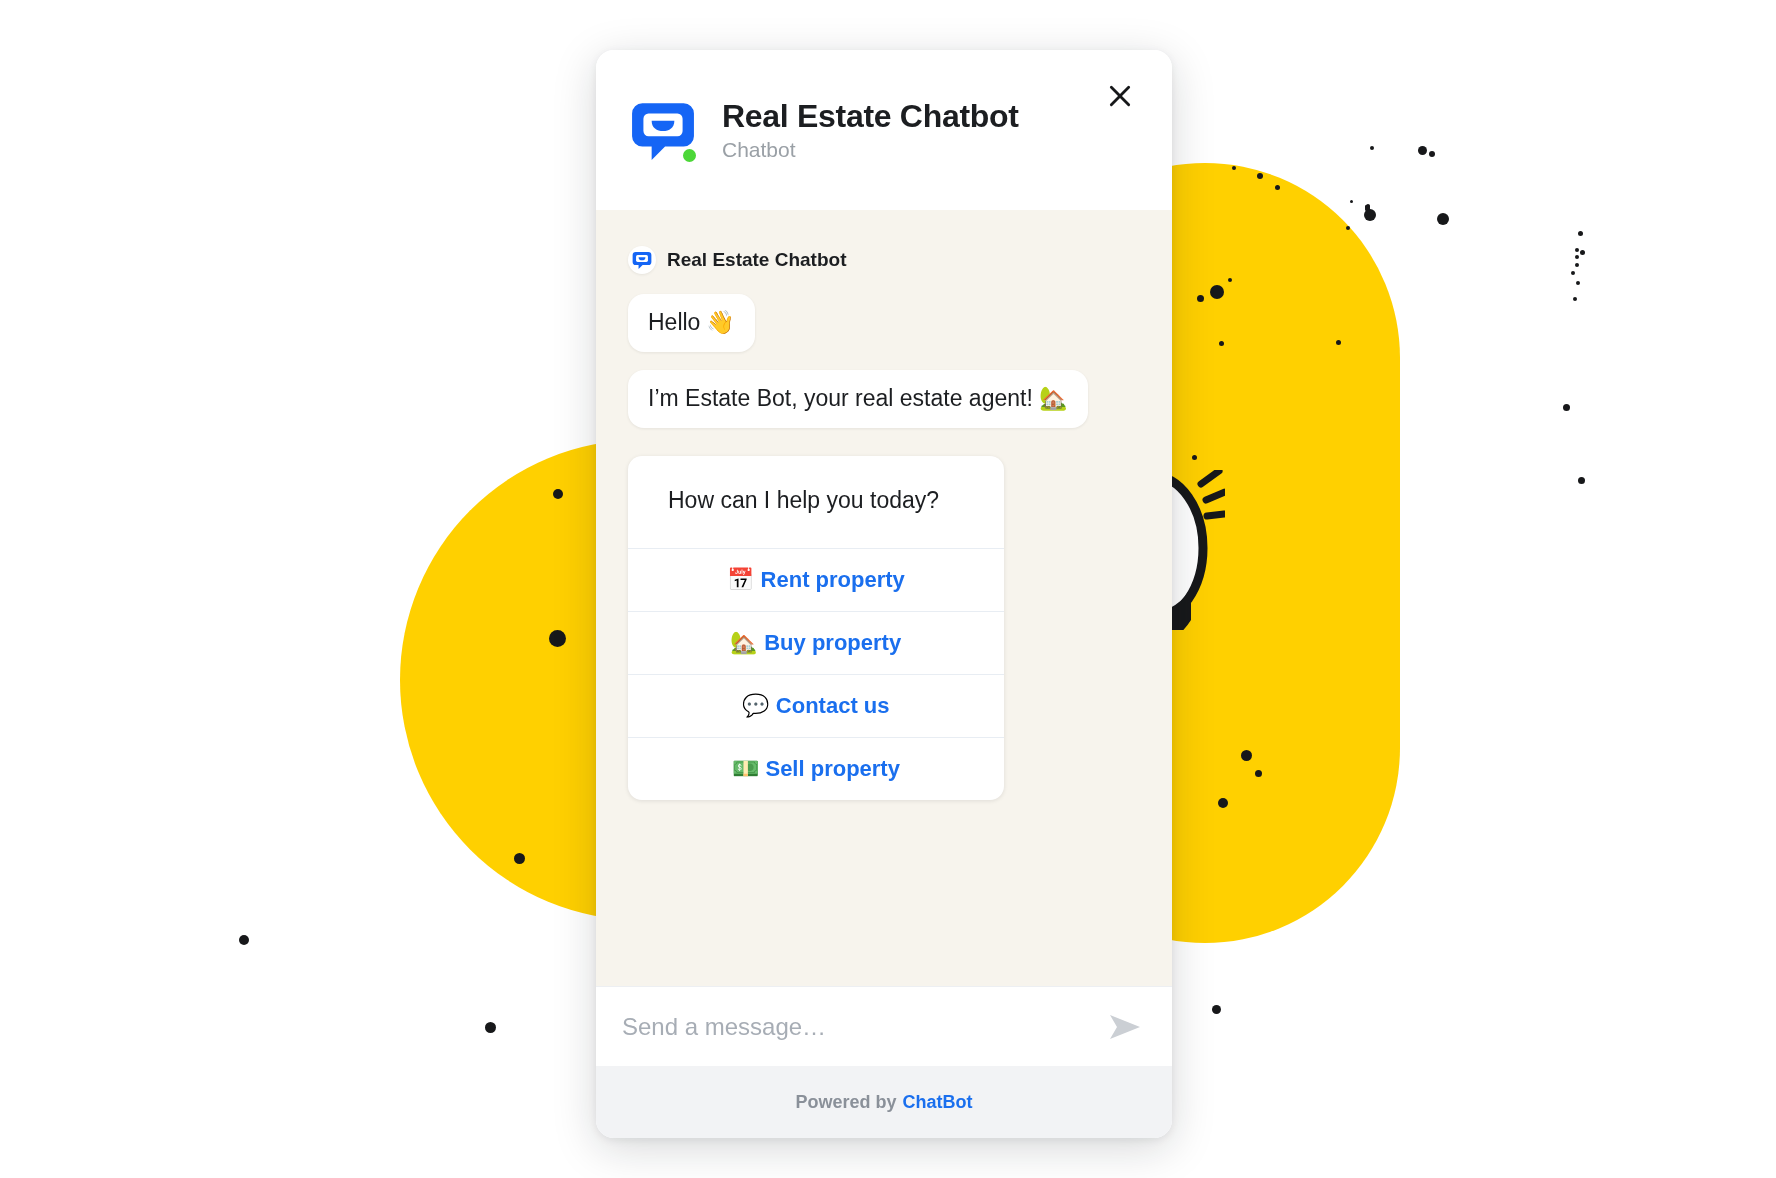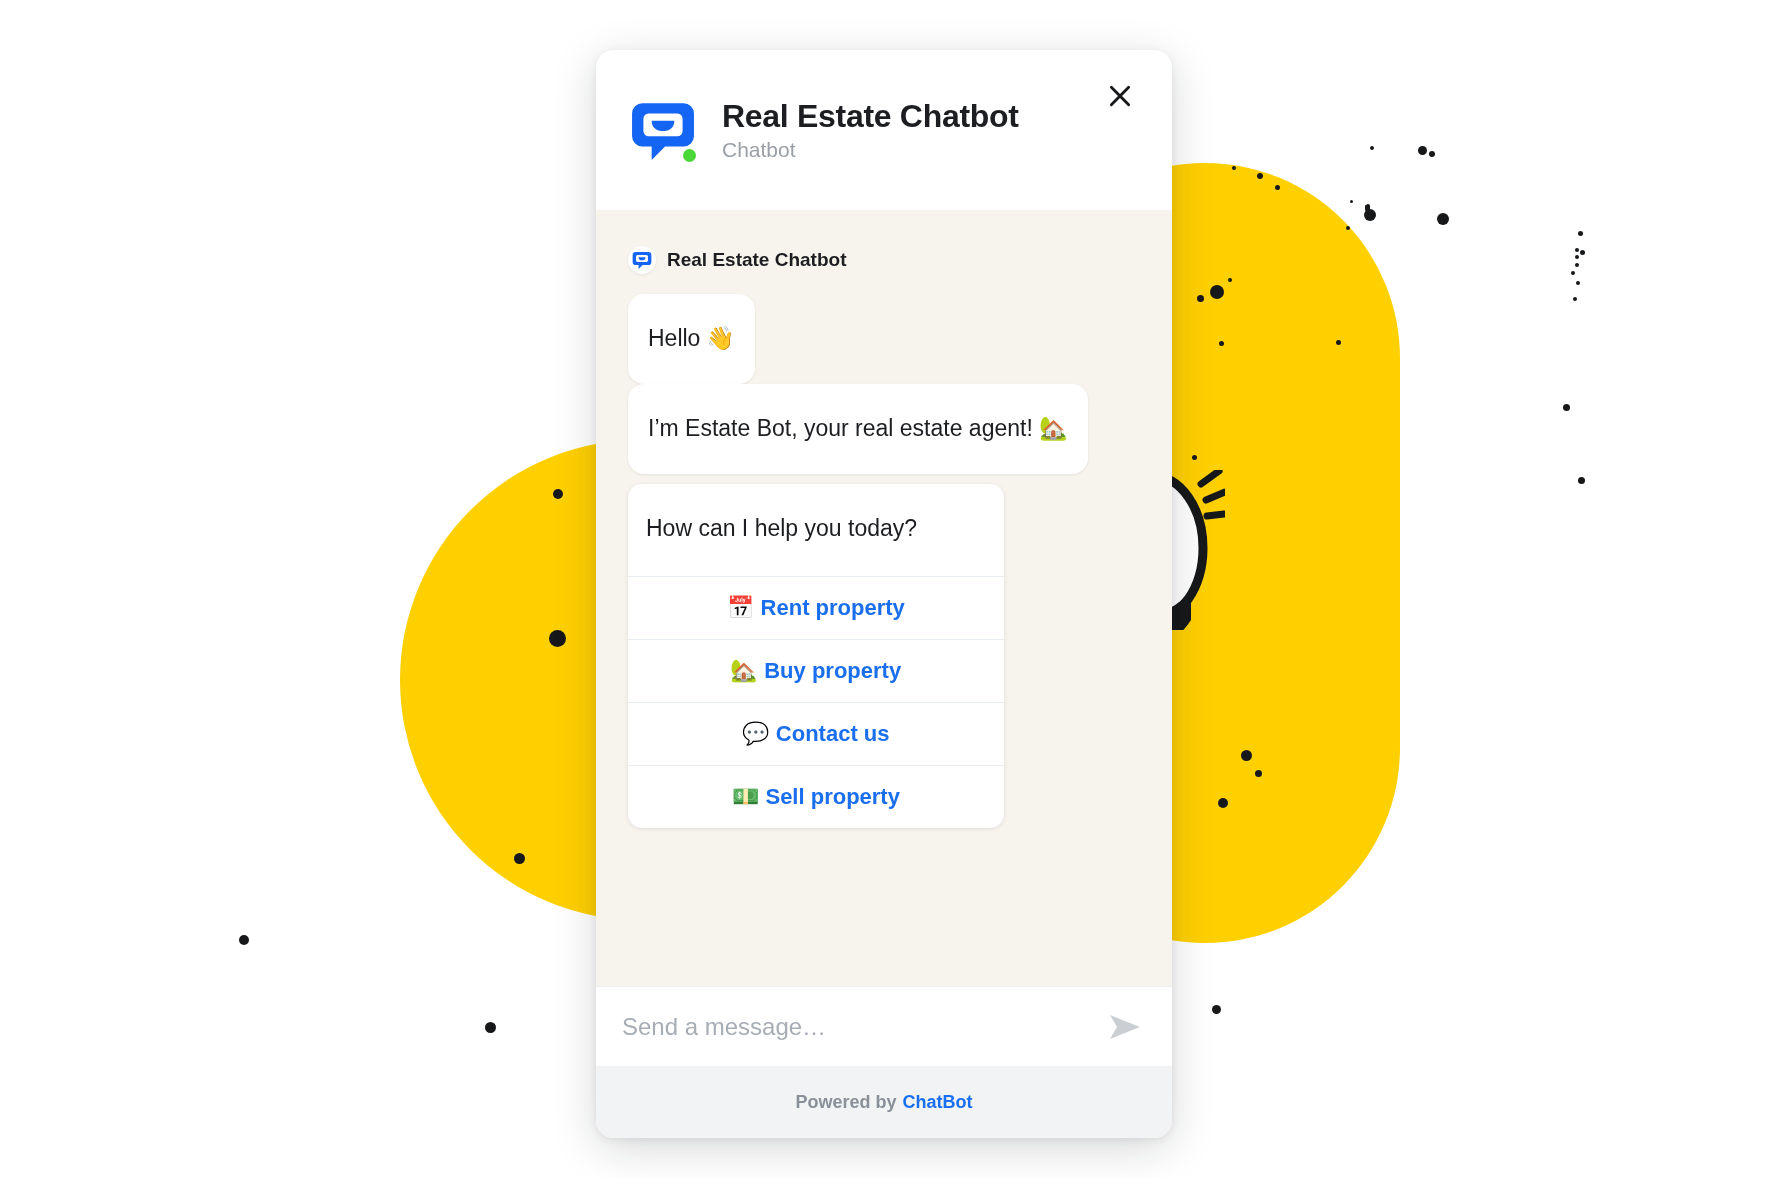--- a/index.html
+++ b/index.html
@@ -79,34 +79,34 @@
 
   .sender-row { display:flex; align-items:center; gap:11px; margin-bottom:20px; }
   .sender-av { width:28px; height:28px; border-radius:50%; background:#fff;
                display:flex; align-items:center; justify-content:center;
                box-shadow:0 1px 3px rgba(0,0,0,.07); }
   .sender-av svg { width:20px; height:20px; }
   .sender-name { font-size:19px; font-weight:700; color:#1C1E21; }
 
   .bubble {
     display:inline-block; background:#fff;
-    border-radius:16px; padding:30px 20px;
+    border-radius:16px; padding:14px 20px;
     font-size:23px; color:#1C1E21; line-height:1.3;
     box-shadow:0 1px 3px rgba(20,22,28,.08);
-    max-width:96%;
+    margin-bottom:18px; max-width:96%;
   }
   .bubble-row { display:block; }
 
   .card {
     background:#fff; border-radius:14px; width:376px;
     box-shadow:0 1px 4px rgba(20,22,28,.10);
     margin-top:10px; overflow:hidden;
   }
   .card-head {
-    padding:30px 18px 32px; font-size:23px; color:#1C1E21;
+    padding:30px 40px 32px; font-size:23px; color:#1C1E21;
     border-bottom:1px solid #E8EDF3; line-height:1.3;
   }
   .card-opt {
     padding:18px 12px; text-align:center;
     border-bottom:1px solid #E8EDF3;
     font-size:22px; font-weight:700; color:#1A6FEE;
     cursor:pointer; white-space:nowrap;
   }
   .card-opt:last-child { border-bottom:none; }
   .card-opt .emo { font-weight:400; margin-right:6px; }

